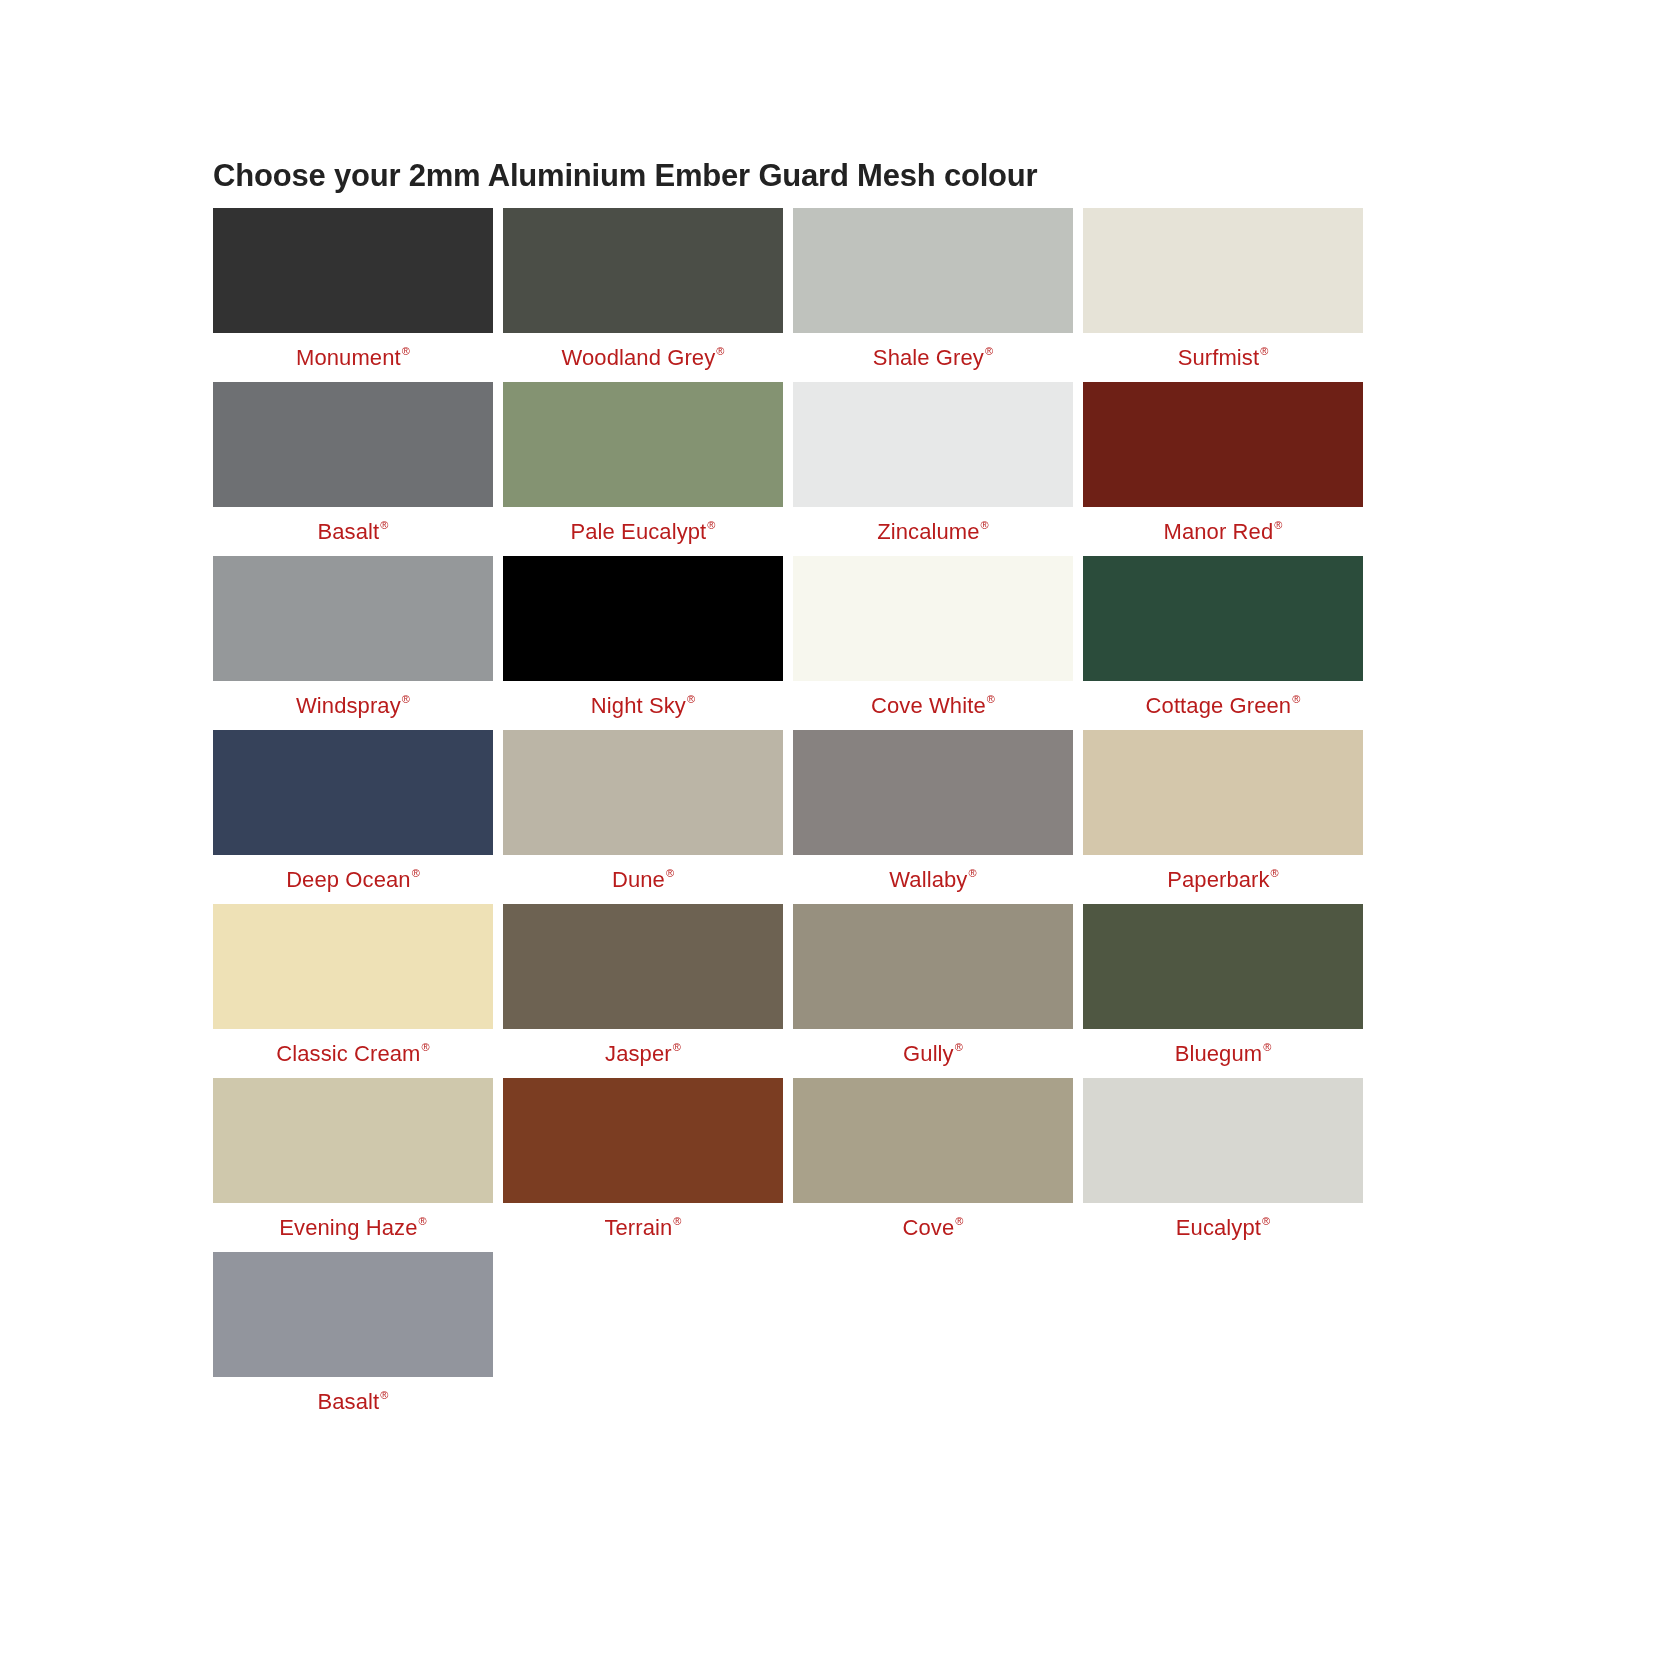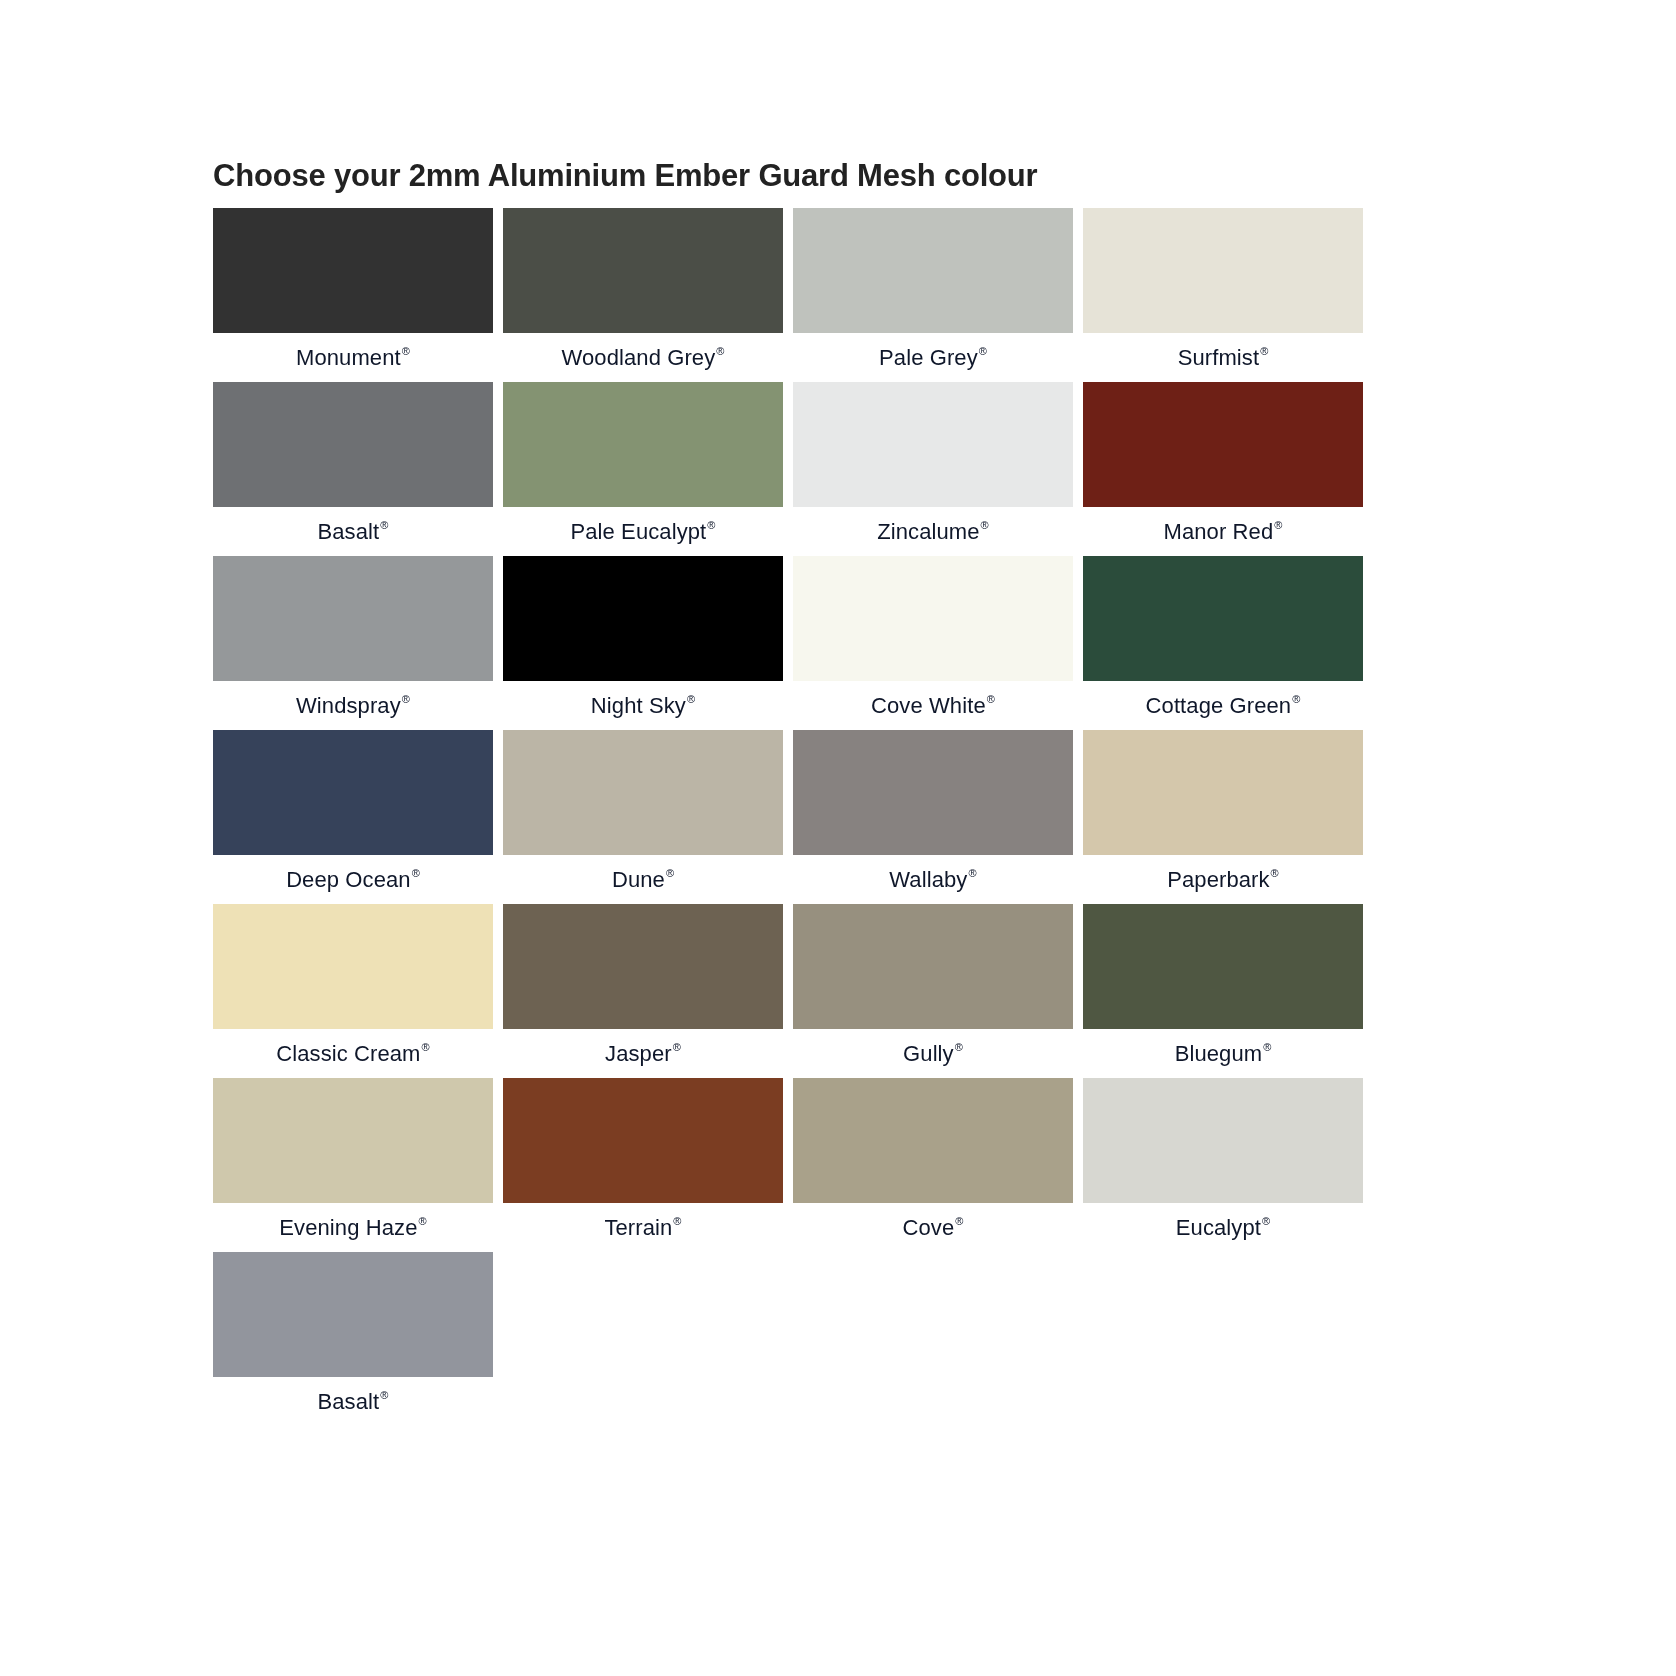--- a/index.html
+++ b/index.html
@@ -52,21 +52,21 @@
   }
   .swatch-chip {
     width: 280px;
     height: 125px;
     display: block;
     border: 0;
   }
   .swatch-label {
     margin-top: 11px;
     font-size: 22px;
-    color: #0f172a;
+    color: #b91c1c;
     font-weight: 500;
     letter-spacing: 0.1px;
     line-height: 28px;
     text-align: center;
     white-space: nowrap;
   }
   .swatch-label .reg {
     font-size: 11px;
     vertical-align: super;
     line-height: 0;
@@ -86,21 +86,21 @@
       <div class="swatch-cell">
         <div class="swatch-chip" style="background: rgb(50, 50, 50);"></div>
         <div class="swatch-label"><span>Monument</span><span class="reg">®</span></div>
       </div>
       <div class="swatch-cell">
         <div class="swatch-chip" style="background: rgb(75, 78, 71);"></div>
         <div class="swatch-label"><span>Woodland Grey</span><span class="reg">®</span></div>
       </div>
       <div class="swatch-cell">
         <div class="swatch-chip" style="background: rgb(191, 194, 189);"></div>
-        <div class="swatch-label"><span>Pale Grey</span><span class="reg">®</span></div>
+        <div class="swatch-label"><span>Shale Grey</span><span class="reg">®</span></div>
       </div>
       <div class="swatch-cell">
         <div class="swatch-chip" style="background: rgb(230, 227, 215);"></div>
         <div class="swatch-label"><span>Surfmist</span><span class="reg">®</span></div>
       </div>
       <div class="swatch-cell">
         <div class="swatch-chip" style="background: rgb(110, 112, 115);"></div>
         <div class="swatch-label"><span>Basalt</span><span class="reg">®</span></div>
       </div>
       <div class="swatch-cell">

